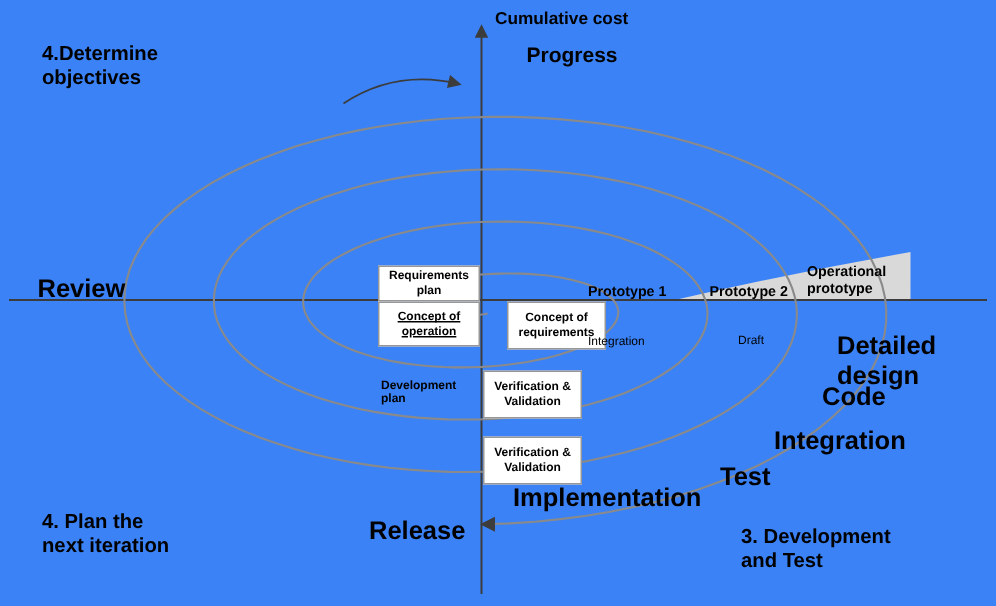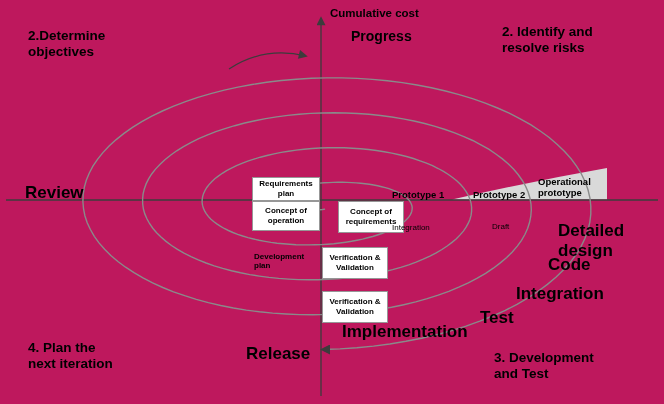--- a/index.html
+++ b/index.html
@@ -1,17 +1,17 @@
 <!DOCTYPE html>
 <html><head>
 <meta charset="utf-8">
 <style>
   html,body{margin:0;padding:0;background:#fff;}
   .stage{
-    position:relative;width:664px;height:404px;background:#be185d;
+    position:relative;width:664px;height:404px;background:#3b82f6;
     font-family:"Liberation Sans",sans-serif;overflow:hidden;
   }
   .stage svg{position:absolute;left:0;top:0;}
   .lbl{position:absolute;color:#000;white-space:pre-line;line-height:1.15;}
   .c{text-align:left;}
   .b{font-weight:bold;}
   .f8{font-size:8px;}
   .f9{font-size:9.5px;}
   .f11{font-size:11.5px;}
   .f12{font-size:17px;}
@@ -46,31 +46,29 @@
     <path id="spiral-path" fill="none" stroke-width="1.4" marker-end="url(#arrSpiral)" stroke="#8a8a8a" d="M325.1,209.1L322.5,209.5L319.8,209.8L317.0,210.1L314.2,210.4L311.3,210.7L308.4,210.9L305.5,211.1L302.6,211.3L299.7,211.4L296.8,211.5L293.9,211.5L291.1,211.5L288.4,211.5L285.7,211.3L283.1,211.2L280.6,211.0L278.1,210.7L275.9,210.4L273.7,210.1L271.7,209.6L269.8,209.2L268.1,208.6L266.6,208.1L265.2,207.4L264.1,206.8L263.1,206.0L262.4,205.3L261.8,204.5L261.5,203.6L261.4,202.8L261.6,201.9L261.9,200.9L262.5,200.0L263.4,199.0L264.4,198.0L265.7,197.0L267.3,196.0L269.1,195.0L271.1,193.9L273.3,192.9L275.8,192.0L278.5,191.0L281.4,190.1L284.4,189.1L287.7,188.3L291.2,187.4L294.8,186.6L298.6,185.9L302.6,185.2L306.7,184.6L310.9,184.0L315.2,183.6L319.6,183.1L324.1,182.8L328.6,182.6L333.2,182.4L337.8,182.3L342.4,182.3L347.1,182.4L351.7,182.6L356.2,182.9L360.7,183.3L365.1,183.7L369.4,184.3L373.6,185.0L377.7,185.8L381.6,186.7L385.3,187.6L388.9,188.7L392.2,189.8L395.4,191.1L398.3,192.4L401.0,193.8L403.4,195.3L405.5,196.8L407.4,198.5L409.0,200.1L410.2,201.9L411.2,203.7L411.8,205.5L412.2,207.4L412.1,209.3L411.8,211.2L411.1,213.2L410.1,215.1L408.7,217.1L407.0,219.1L405.0,221.0L402.6,222.9L399.9,224.8L396.9,226.6L393.6,228.5L390.0,230.2L386.1,231.9L381.9,233.5L377.4,235.0L372.7,236.5L367.7,237.8L362.5,239.1L357.1,240.2L351.5,241.3L345.7,242.2L339.8,243.0L333.8,243.7L327.6,244.2L321.4,244.6L315.1,244.8L308.7,244.9L302.3,244.9L296.0,244.7L289.6,244.3L283.3,243.8L277.1,243.2L271.0,242.4L265.0,241.4L259.1,240.3L253.5,239.0L248.0,237.6L242.7,236.0L237.7,234.3L232.9,232.5L228.4,230.5L224.2,228.5L220.3,226.2L216.8,223.9L213.6,221.5L210.7,219.0L208.3,216.4L206.2,213.7L204.6,210.9L203.3,208.1L202.5,205.2L202.1,202.3L202.2,199.4L202.7,196.4L203.6,193.4L205.0,190.5L206.8,187.5L209.0,184.6L211.7,181.7L214.8,178.8L218.3,176.1L222.3,173.3L226.6,170.7L231.4,168.2L236.5,165.7L241.9,163.4L247.7,161.2L253.9,159.2L260.3,157.2L267.0,155.5L274.0,153.9L281.2,152.4L288.6,151.2L296.2,150.1L304.0,149.2L311.9,148.5L319.9,148.0L328.0,147.8L336.1,147.7L344.3,147.8L352.4,148.2L360.5,148.7L368.5,149.5L376.4,150.5L384.2,151.7L391.8,153.1L399.2,154.7L406.5,156.5L413.4,158.5L420.1,160.8L426.5,163.1L432.5,165.7L438.2,168.5L443.5,171.4L448.4,174.5L452.9,177.7L457.0,181.0L460.6,184.5L463.7,188.1L466.3,191.8L468.4,195.5L470.0,199.4L471.1,203.3L471.6,207.2L471.6,211.2L471.1,215.2L470.0,219.2L468.3,223.2L466.1,227.2L463.4,231.1L460.1,234.9L456.4,238.7L452.0,242.4L447.2,246.0L441.9,249.5L436.2,252.9L429.9,256.1L423.2,259.2L416.1,262.1L408.7,264.8L400.8,267.3L392.6,269.6L384.1,271.7L375.3,273.6L366.2,275.2L357.0,276.6L347.5,277.8L337.9,278.7L328.1,279.3L318.2,279.7L308.3,279.7L298.4,279.6L288.5,279.1L278.7,278.4L268.9,277.4L259.3,276.1L249.8,274.6L240.5,272.8L231.5,270.7L222.7,268.4L214.2,265.8L206.1,263.0L198.3,259.9L191.0,256.6L184.0,253.1L177.5,249.4L171.5,245.5L166.0,241.4L161.0,237.1L156.6,232.7L152.8,228.2L149.5,223.5L146.9,218.8L144.8,213.9L143.4,209.0L142.7,204.0L142.6,199.0L143.1,193.9L144.3,188.9L146.1,183.9L148.6,178.9L151.7,174.0L155.5,169.1L159.9,164.4L164.9,159.7L170.5,155.2L176.7,150.8L183.5,146.6L190.8,142.6L198.7,138.7L207.0,135.1L215.8,131.7L225.0,128.6L234.7,125.7L244.7,123.0L255.0,120.7L265.7,118.6L276.6,116.9L287.8,115.4L299.1,114.3L310.6,113.4L322.2,113.0L333.9,112.8L345.6,113.0L357.3,113.5L368.9,114.3L380.5,115.5L391.8,117.0L403.0,118.9L414.0,121.0L424.7,123.5L435.1,126.3L445.1,129.5L454.7,132.9L463.9,136.6L472.7,140.5L480.9,144.8L488.7,149.2L495.8,154.0L502.4,158.9L508.4,164.0L513.7,169.3L518.3,174.8L522.3,180.5L525.6,186.2L528.1,192.1L529.9,198.0L531.0,204.0L531.3,210.1L530.8,216.2L529.6,222.3L527.7,228.3L525.0,234.3L521.5,240.3L517.3,246.1L512.3,251.9L506.7,257.5L500.3,262.9L493.3,268.2L485.6,273.3L477.3,278.2L468.3,282.8L458.8,287.2L448.8,291.3L438.2,295.1L427.2,298.7L415.7,301.9L403.8,304.7L391.6,307.3L379.0,309.4L366.2,311.3L353.1,312.7L339.9,313.7L326.6,314.4L313.1,314.7L299.6,314.6L286.2,314.0L272.7,313.1L259.4,311.8L246.3,310.1L233.4,308.0L220.7,305.5L208.3,302.6L196.3,299.3L184.7,295.7L173.5,291.8L162.8,287.5L152.6,282.9L143.0,277.9L134.0,272.7L125.6,267.2L117.9,261.5L110.8,255.5L104.6,249.3L99.0,242.9L94.3,236.3L90.4,229.5L87.2,222.7L84.9,215.7L83.5,208.7L82.9,201.6L83.2,194.5L84.3,187.3L86.3,180.2L89.2,173.2L92.9,166.2L97.5,159.3L102.9,152.6L109.1,146.0L116.2,139.6L124.0,133.4L132.5,127.4L141.8,121.6L151.8,116.2L162.4,111.0L173.7,106.1L185.5,101.6L197.9,97.4L210.8,93.6L224.2,90.1L238.0,87.1L252.1,84.5L266.6,82.3L281.3,80.5L296.3,79.2L311.4,78.3L326.6,77.9L341.9,77.9L357.1,78.4L372.3,79.4L387.4,80.8L402.3,82.6L417.0,85.0L431.4,87.7L445.5,91.0L459.2,94.6L472.5,98.7L485.3,103.1L497.5,108.0L509.2,113.2L520.2,118.8L530.6,124.7L540.2,131.0L549.2,137.5L557.3,144.4L564.6,151.5L571.1,158.8L576.7,166.3L581.4,174.0L585.1,181.8L588.0,189.8L589.9,197.9L590.8,206.0L590.8,214.2L589.8,222.3L587.8,230.5L584.9,238.6L581.0,246.6L576.1,254.5L570.3,262.3L563.6,269.8L555.9,277.2L547.4,284.4L538.1,291.3L527.9,298.0L517.0,304.3L505.3,310.3L492.8,316.0L479.8,321.2L466.0,326.1L451.8,330.6L436.9,334.6L421.6,338.2L405.9,341.3L389.8,344.0L373.5,346.1L356.8,347.8L340.0,348.9L323.0,349.5L322.0,349.5"></path>
 
     <path d="M 229 69 Q 264 46 306 56" fill="none" stroke-width="1.2" marker-end="url(#arrDark)" stroke="#3c3c3c"></path>
   </svg>
 
   <div class="lbl b f11" style="left:330px;top:7px;">Cumulative cost</div>
   <div class="lbl b f14" style="left:351px;top:28px;">Progress</div>
   <div class="lbl b f12" style="left:25px;top:183px;">Review</div>
   <div class="lbl b f12" style="left:246px;top:344px;">Release</div>
 
-  <div class="lbl b f13" style="left:28px;top:28px;">2.Determine
+  <div class="lbl b f13" style="left:28px;top:28px;">4.Determine
 objectives</div>
-  <div class="lbl b f13" style="left:502px;top:24px;">2. Identify and
-resolve risks</div>
   <div class="lbl b f13" style="left:494px;top:350px;">3. Development
 and Test</div>
   <div class="lbl b f13" style="left:28px;top:340px;">4. Plan the
 next iteration</div>
 
   <div class="box b f8" style="left:252px;top:177px;width:66px;height:22px;">Requirements plan</div>
-  <div class="box b f8" style="left:252px;top:201px;width:66px;height:28px;">Concept of operation</div>
+  <div class="box b f8" style="left:252px;top:201px;width:66px;height:28px;text-decoration:underline;">Concept of operation</div>
   <div class="box b f8" style="left:338px;top:201px;width:64px;height:30px;">Concept of requirements</div>
   <div class="box b f8" style="left:322px;top:247px;width:64px;height:30px;">Verification &amp; Validation</div>
   <div class="box b f8" style="left:322px;top:291px;width:64px;height:30px;">Verification &amp; Validation</div>
 
   <div class="lbl b f8 c" style="left:254px;top:252px;width:60px;">Development plan</div>
   <div class="lbl b f8 c" style="left:254px;top:300px;width:60px;"></div>
 
   <div class="lbl b f9 c" style="left:392px;top:190px;width:60px;">Prototype 1</div>
   <div class="lbl b f9 c" style="left:473px;top:190px;width:60px;">Prototype 2</div>
   <div class="lbl b f9 c" style="left:538px;top:177px;width:74px;">Operational prototype</div>

